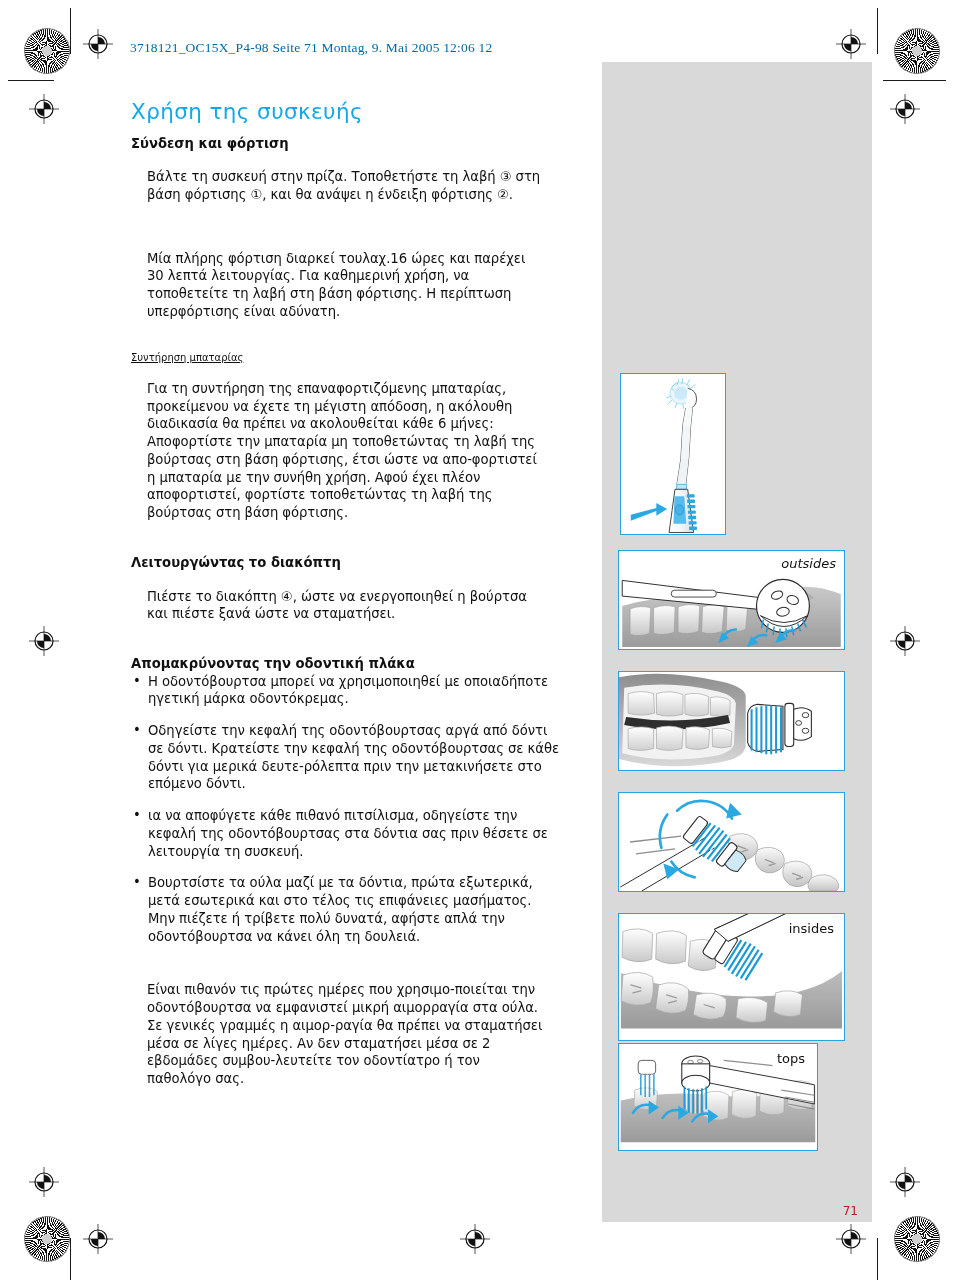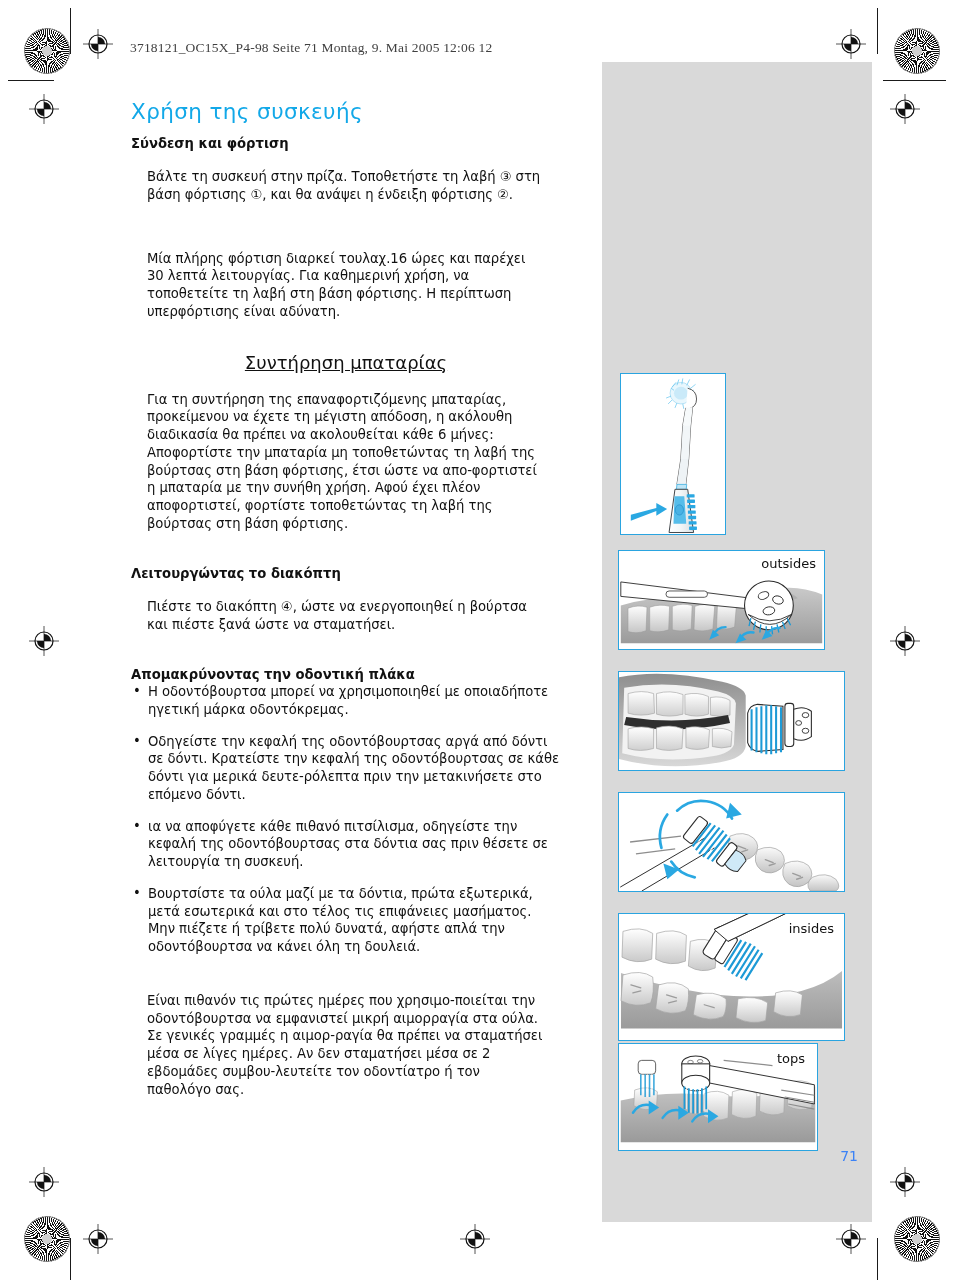--- a/index.html
+++ b/index.html
@@ -34,21 +34,21 @@
     background: #1a1a1a;
   }
 
   
   .doc-header {
     position: absolute;
     left: 130px;
     top: 40px;
     font-family: "Liberation Serif", serif;
     font-size: 13.5px;
-    color: #404040;
+    color: #0369a1;
     letter-spacing: 0.2px;
     white-space: nowrap;
   }
 
   
   .grey-column {
     position: absolute;
     left: 602px;
     top: 62px;
     width: 270px;
@@ -73,26 +73,25 @@
     margin: 0 0 11px 0;
     line-height: 1.1;
   }
   .sub-head {
     font-size: 13.2px;
     font-weight: bold;
     line-height: 1.33;
     margin: 0;
   }
   .sub-head-ul {
-    font-size: 18px;
+    font-size: 10px;
     font-weight: normal;
     text-decoration: underline;
     line-height: 1.33;
     margin: 0;
-    text-align: center;
   }
   p.body {
     font-size: 13.2px;
     line-height: 1.345;
     margin: 16px;
     letter-spacing: -0.05px;
   }
   .gap-md { height: 14px; }
   .gap-lg { height: 16px; }
 
@@ -131,23 +130,23 @@
     position: absolute;
     font-family: "DejaVu Sans", sans-serif;
     font-size: 13px;
     color: #111;
   }
 
   
   .page-number {
     position: absolute;
     right: 96px;
-    top: 1148px;
-    font-size: 14px;
-    color: #3b82f6;
+    top: 1204px;
+    font-size: 12px;
+    color: #b91c1c;
     font-family: "DejaVu Sans", sans-serif;
   }
 </style>
 </head>
 <body>
 
 <div class="reg-star" style="left:24px; top:28px;"></div>
 <div class="reg-star" style="left:894px; top:28px;"></div>
 <div class="reg-star" style="left:24px; top:1216px;"></div>
 <div class="reg-star" style="left:894px; top:1216px;"></div>
@@ -322,21 +321,21 @@
       <rect x="69.4" y="155" width="8" height="3.4" rx="0.6"></rect>
     </g>
 
     <path d="M54.5 124 l10 0 l2 28 l-13 0 Z" fill="#56bdea"></path>
     <ellipse cx="59.5" cy="138" rx="4.2" ry="5.2" fill="#49b2e4" stroke="#2e98cf" stroke-width="0.9"></ellipse>
 
     <path d="M10 149 L36 139 L36 144 L47 137 L36 131 L36 136 L10 143 Z" fill="#2aa8e2"></path>
   </svg>
 </div>
 
-<div class="panel" style="left:618px; top:550px; width:207px; height:100px;">
+<div class="panel" style="left:618px; top:550px; width:227px; height:100px;font-style:italic;">
   <svg viewBox="0 0 227 100" xmlns="http://www.w3.org/2000/svg">
     <defs>
       <linearGradient id="gumA" x1="0" y1="0" x2="0" y2="1">
         <stop offset="0" stop-color="#c9c9c9"></stop>
         <stop offset="1" stop-color="#9b9b9b"></stop>
       </linearGradient>
       <linearGradient id="toothA" x1="0" y1="0" x2="0" y2="1">
         <stop offset="0" stop-color="#fdfdfd"></stop>
         <stop offset="1" stop-color="#c6c6c6"></stop>
       </linearGradient>

